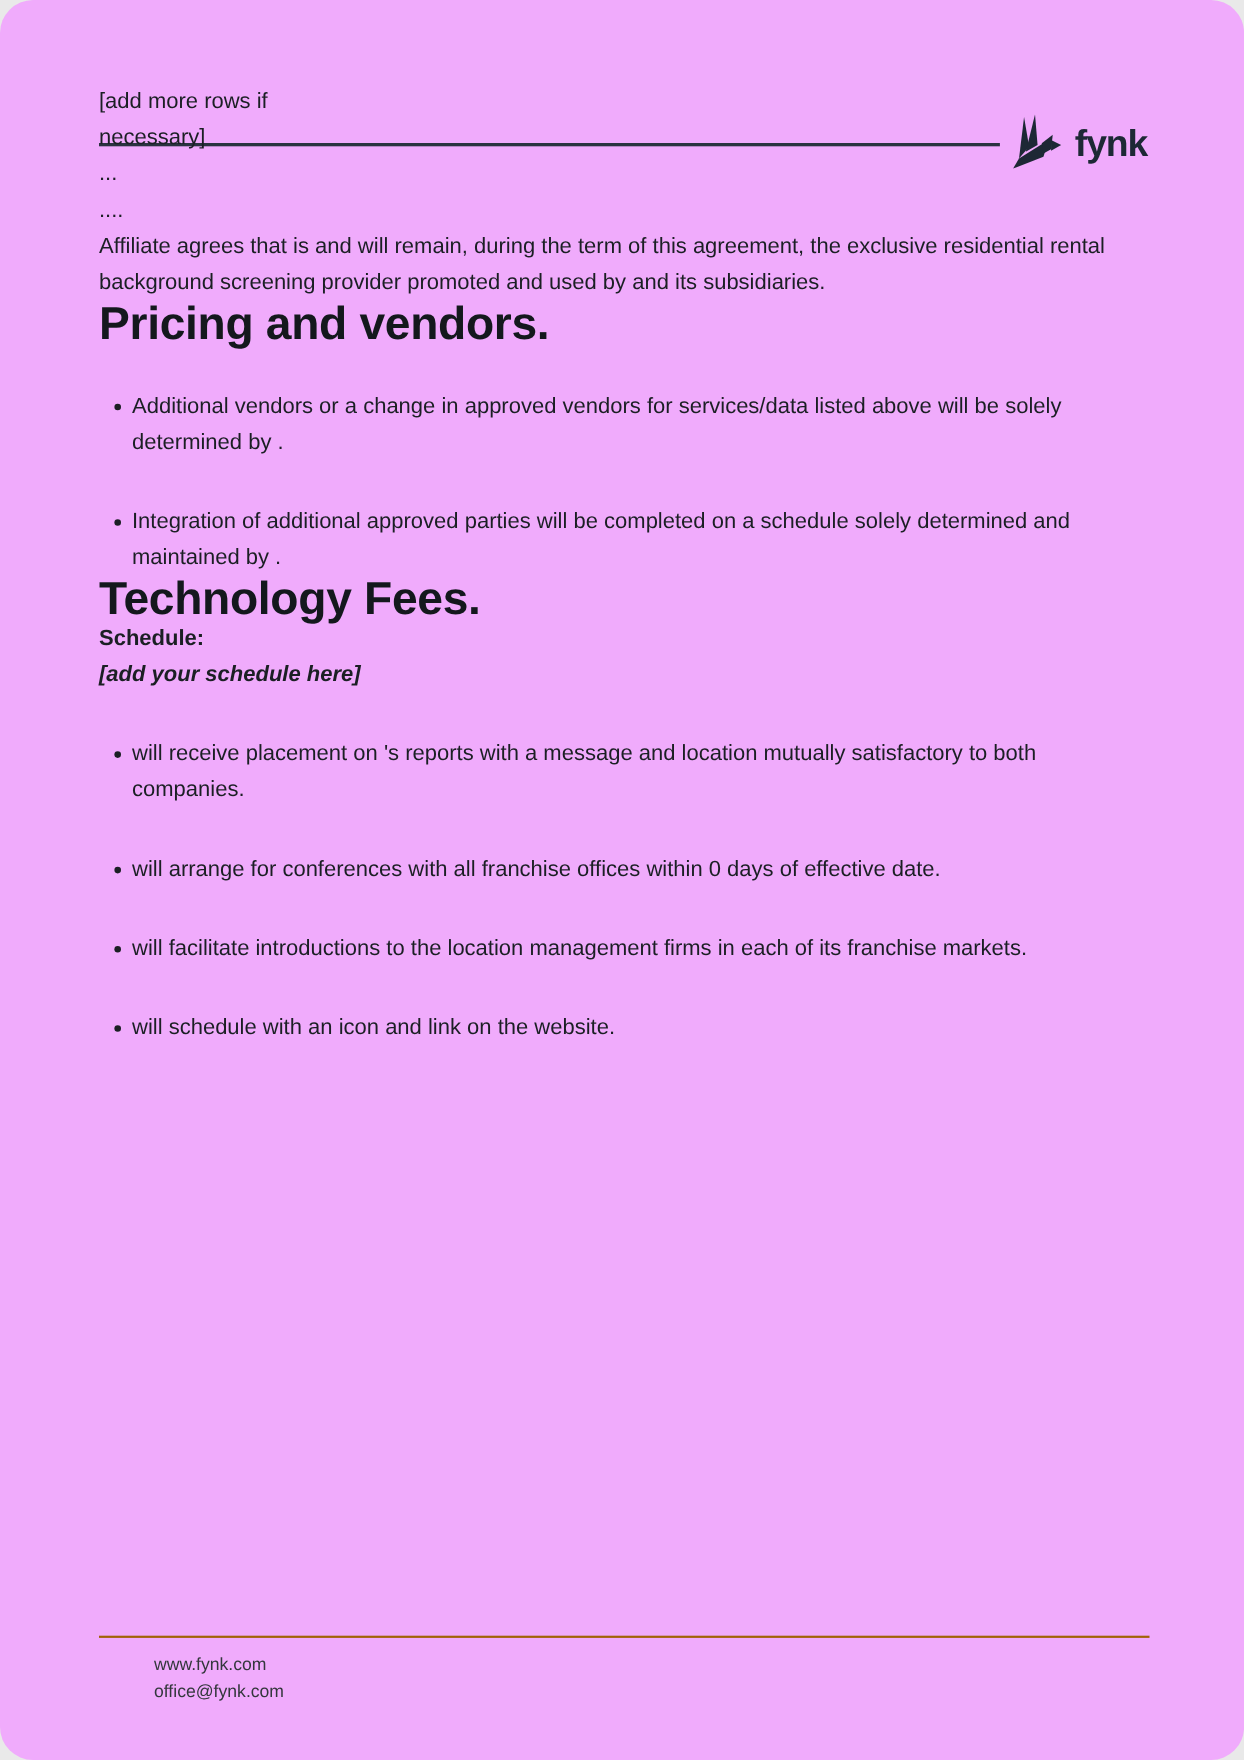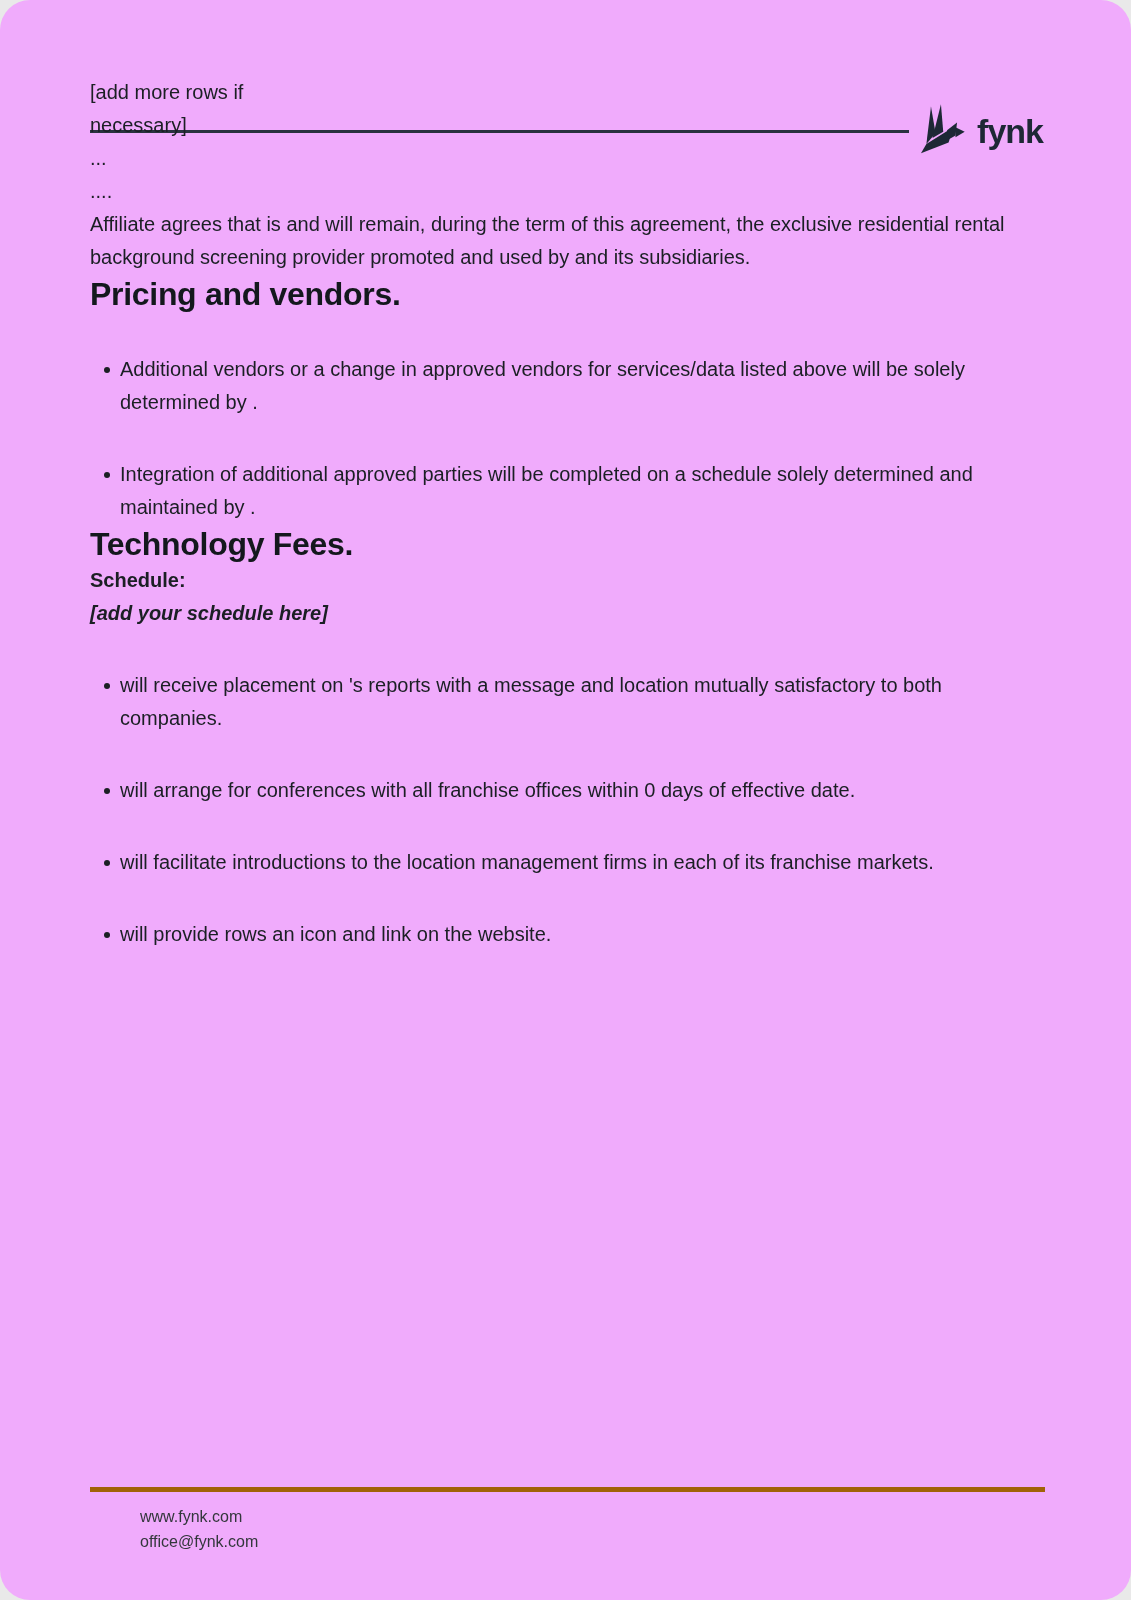--- a/index.html
+++ b/index.html
@@ -56,21 +56,21 @@
     line-height: 33px;
     padding-top: 76px;
   }
   .content p, .content h1, .content ul { margin: 0; padding: 0; }
 
   .note { max-width: 225px; }
   .ellipsis { margin-top: 12px; }
   .para-affiliate { margin-top: 68px; }
 
   .section-title {
-    font-size: 32px;
+    font-size: 42px;
     line-height: 40px;
     font-weight: 700;
     color: #14181d;
     letter-spacing: -0.3px;
   }
   .title-pricing { margin-top: 37px; }
   .title-technology { margin-top: 36px; }
 
   .para-intro { margin-top: 18px; }
 
@@ -95,21 +95,21 @@
 
   .schedule-label { margin-top: 40px; font-weight: 700; }
   .schedule-placeholder { margin-top: 19px; font-weight: 700; font-style: italic; }
 
   
   .footer {
     position: absolute;
     top: 1487px;
     left: 90px;
     right: 86px;
-    border-top: 5px solid #a16207;
+    border-top: 2px solid #a16207;
     padding: 12px 0 0 50px;
     font-size: 16px;
     line-height: 25px;
     color: #33373c;
   }
   .footer .link { cursor: pointer; }
 </style>
 </head>
 <body>
 
@@ -145,21 +145,21 @@
     </ul>
 
     <h1 class="section-title title-technology">Technology Fees.</h1>
     <p class="schedule-label">Schedule:</p>
     <p class="schedule-placeholder">[add your schedule here]</p>
 
     <ul class="bullets">
       <li>will receive placement on 's reports with a message and location mutually satisfactory to both companies.</li>
       <li>will arrange for conferences with all franchise offices within 0 days of effective date.</li>
       <li>will facilitate introductions to the location management firms in each of its franchise markets.</li>
-      <li>will provide rows an icon and link on the website.</li>
+      <li>will schedule with an icon and link on the website.</li>
     </ul>
 
   </main>
 
   <footer class="footer">
     <div class="link">www.fynk.com</div>
     <div class="link">office@fynk.com</div>
   </footer>
 
 </div>

